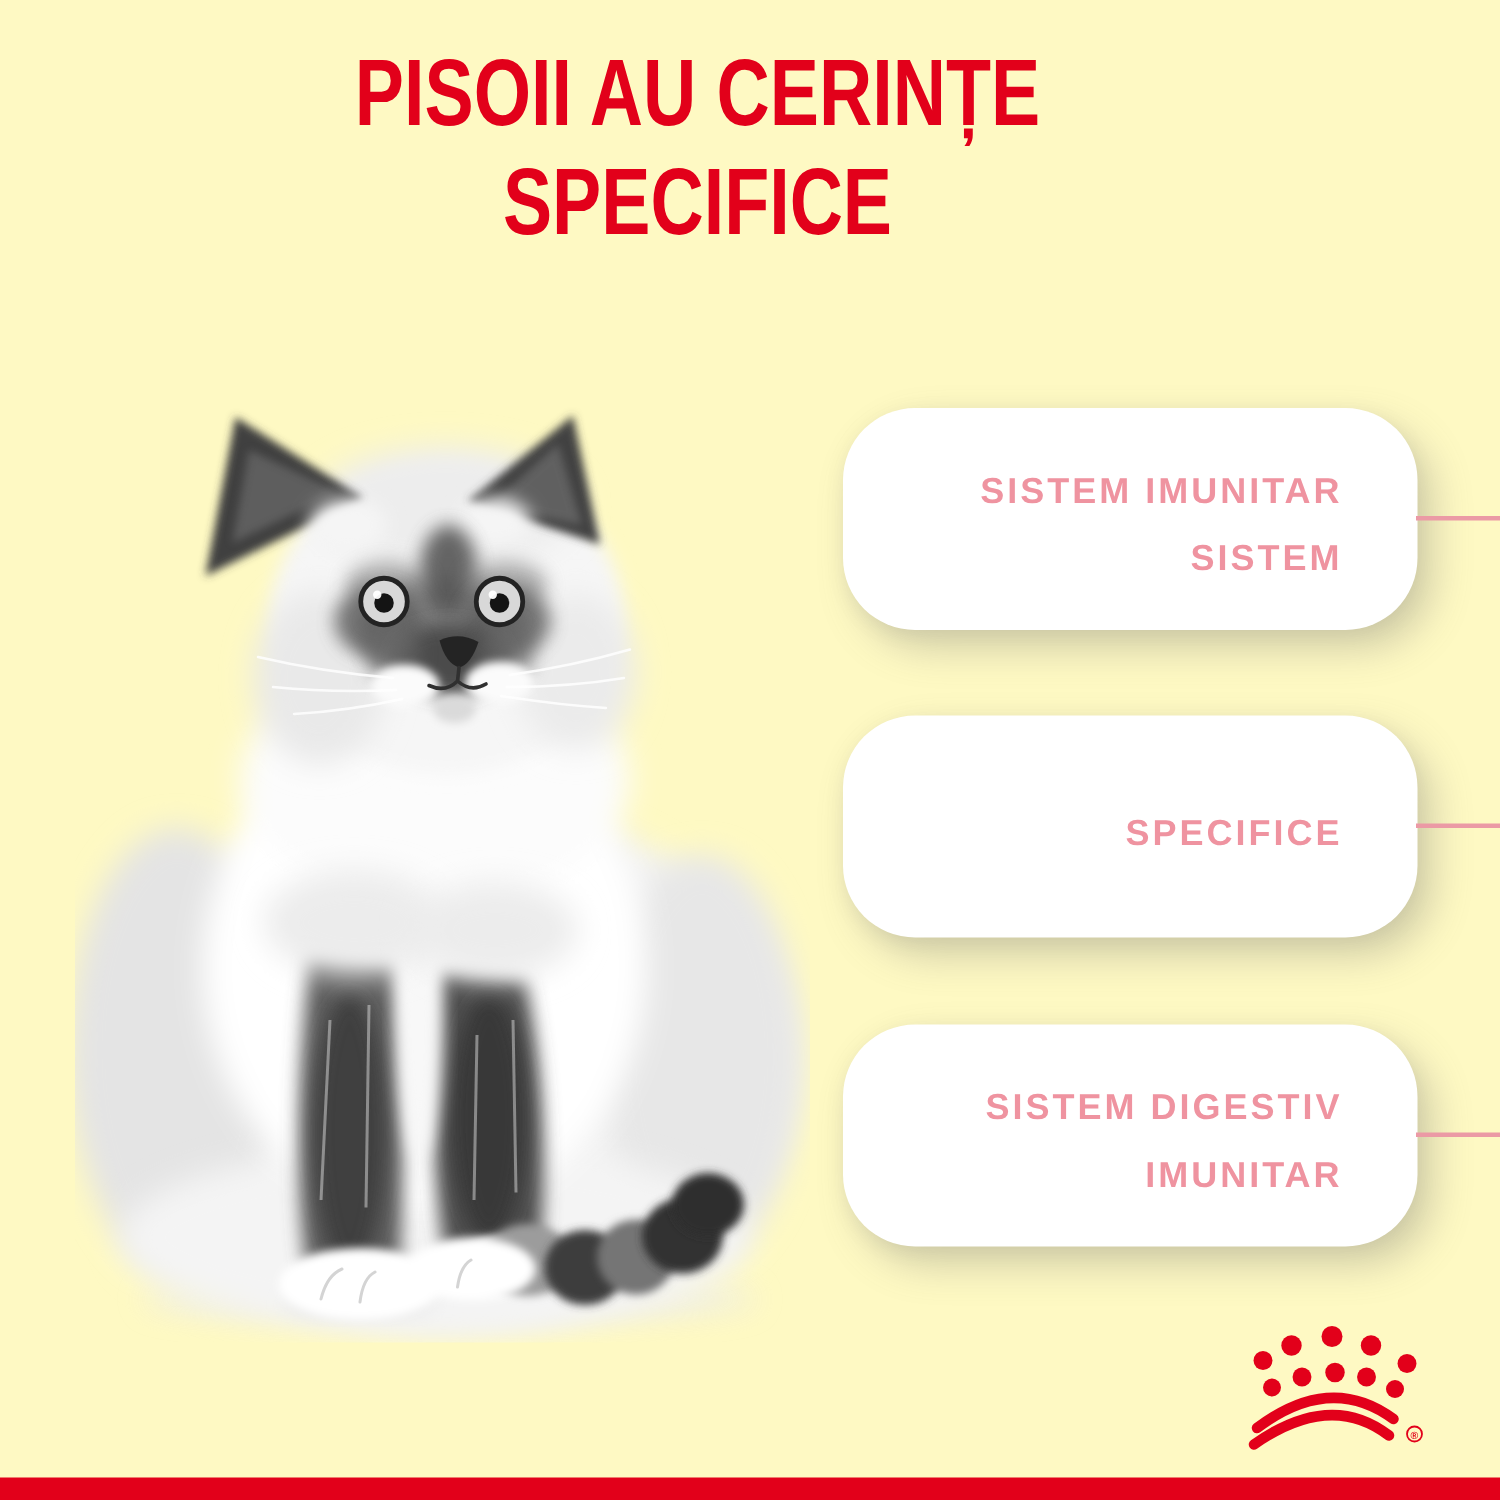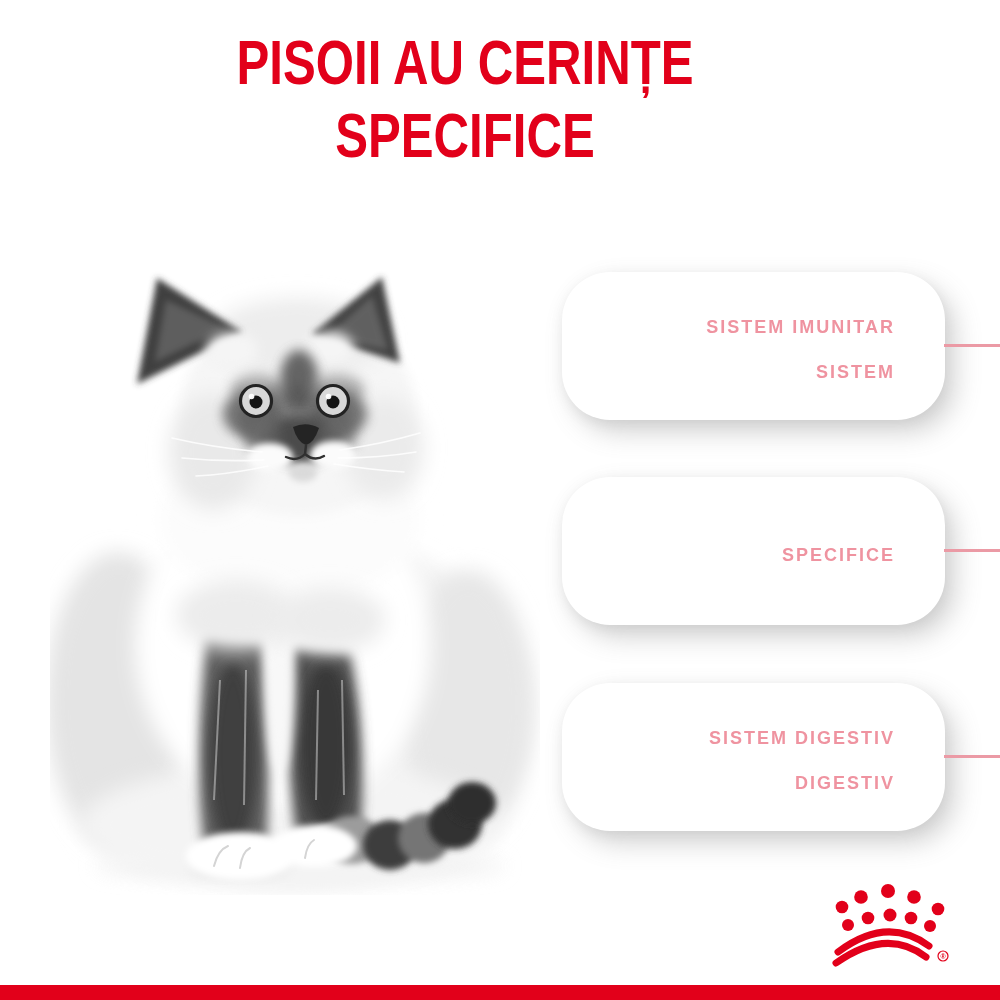--- a/index.html
+++ b/index.html
@@ -1,35 +1,35 @@
 <!DOCTYPE html>
 <html style="--brand-red: #e2001a; --pink-text: #ef93a0; --pink-line: #eb9aa5;"><head>
 <meta charset="utf-8">
 <style>
   html,body{margin:0;padding:0;background:#888;}
   .canvas{
-    position:relative;width:1000px;height:1000px;background:#ffffff;
+    position:relative;width:1000px;height:1000px;background:#fef9c3;
     overflow:hidden;font-family:"Liberation Sans",sans-serif;
     margin:0 auto;
   }
   
   .title{
     position:absolute;top:26px;left:0;width:930px;text-align:center;
     color:var(--brand-red,#e2001a);font-weight:bold;font-size:63px;line-height:73px;
     letter-spacing:0px;transform:scaleX(0.78);transform-origin:465px 50%;
     white-space:nowrap;
   }
   
   .card{
     position:absolute;left:562px;width:383px;height:148px;box-sizing:border-box;
     background:#ffffff;border-radius:48px;
     box-shadow:10px 12px 26px rgba(105,105,105,0.30), 0 3px 12px rgba(130,130,130,0.10);
     display:flex;flex-direction:column;justify-content:center;
     padding:8px 50px 0 30px;text-align:right;
-    color:var(--pink-text,#ef93a0);font-weight:bold;font-size:18px;line-height:45px;
+    color:var(--pink-text,#ef93a0);font-weight:bold;font-size:24px;line-height:45px;
     letter-spacing:2px;white-space:nowrap;
   }
   .card-1{top:272px;} .card-2{top:477px;} .card-3{top:683px;}
   .connector{
     position:absolute;left:944px;width:56px;height:3px;
     background:var(--pink-line,#eb9aa5);
   }
   .conn-1{top:344px;} .conn-2{top:549px;} .conn-3{top:755px;}
   
   .kitten{position:absolute;left:50px;top:245px;width:490px;height:650px;}
@@ -157,21 +157,21 @@
   </div>
   <div class="connector conn-1"></div>
 
   <div class="card card-2">
     <div>SPECIFICE</div>
   </div>
   <div class="connector conn-2"></div>
 
   <div class="card card-3">
     <div>SISTEM DIGESTIV</div>
-    <div>DIGESTIV</div>
+    <div>IMUNITAR</div>
   </div>
   <div class="connector conn-3"></div>
 
   <div class="logo">
     <svg viewBox="822 880 136 88" xmlns="http://www.w3.org/2000/svg">
       <g fill="#e2001a">
 
         <circle cx="842" cy="907" r="6.3"></circle>
         <circle cx="861" cy="897" r="6.8"></circle>
         <circle cx="888" cy="891" r="7"></circle>

